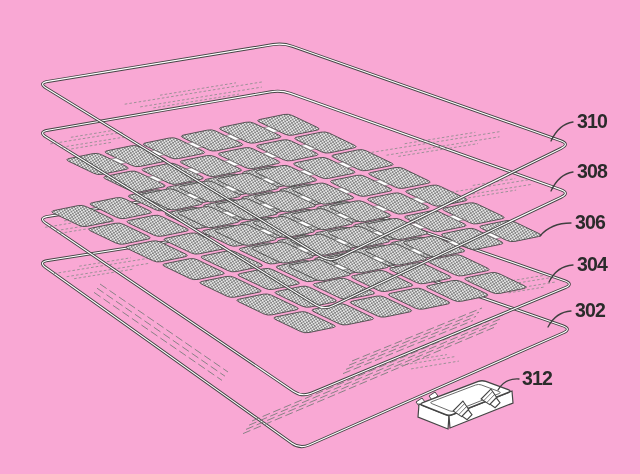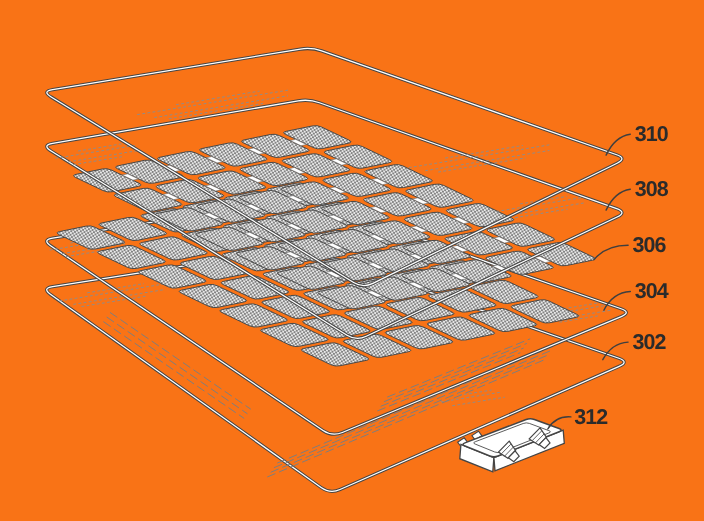--- a/index.html
+++ b/index.html
@@ -1,16 +1,16 @@
 <!DOCTYPE html>
 <html><head>
 <meta charset="utf-8">
 <style>
   html,body{margin:0;padding:0;background:#ffffff;}
-  .stage{position:relative;width:640px;height:474px;background:#f97316;overflow:hidden;
+  .stage{position:relative;width:640px;height:474px;background:#f9a8d4;overflow:hidden;
          font-family:"Liberation Sans", sans-serif;}
   svg{display:block;}
   .ref{font-family:"Liberation Sans", sans-serif;font-weight:700;font-size:19.5px;
        letter-spacing:-0.8px;fill:#2b2b2b;}
 </style>
 </head>
 <body>
 
 <div class="stage">
 <svg id="fig" width="640" height="474" viewBox="0 0 640 474">

